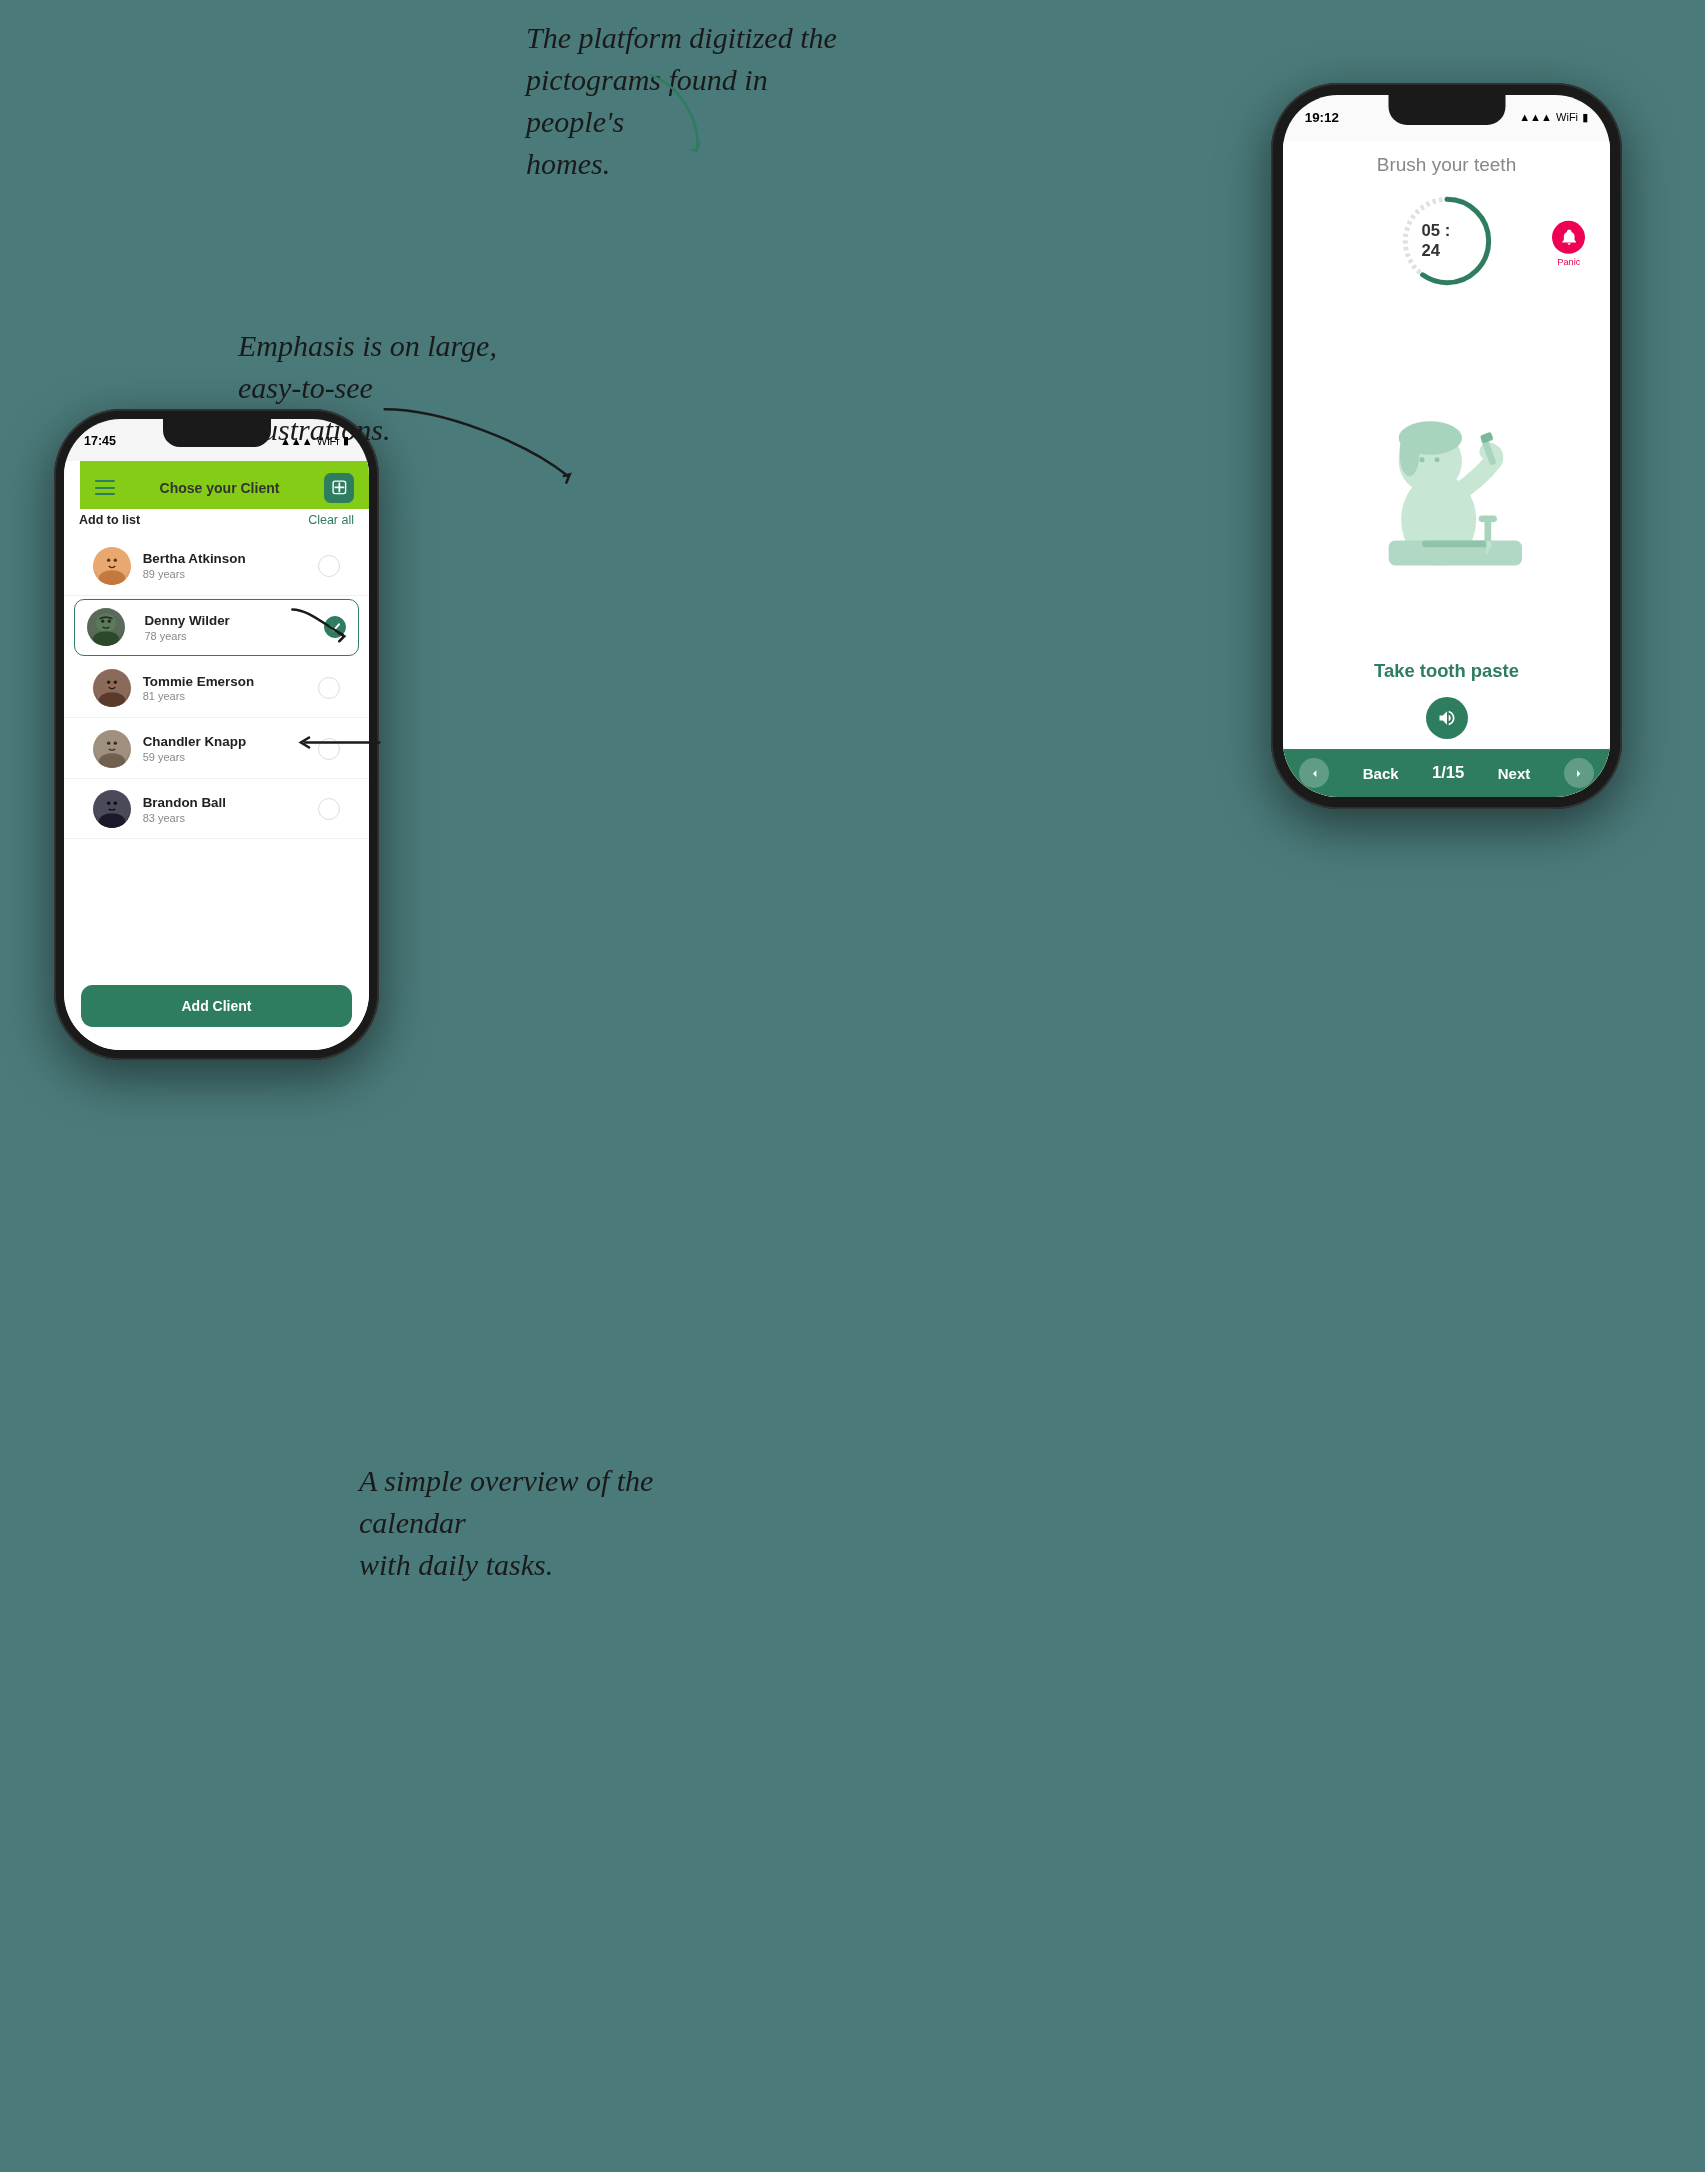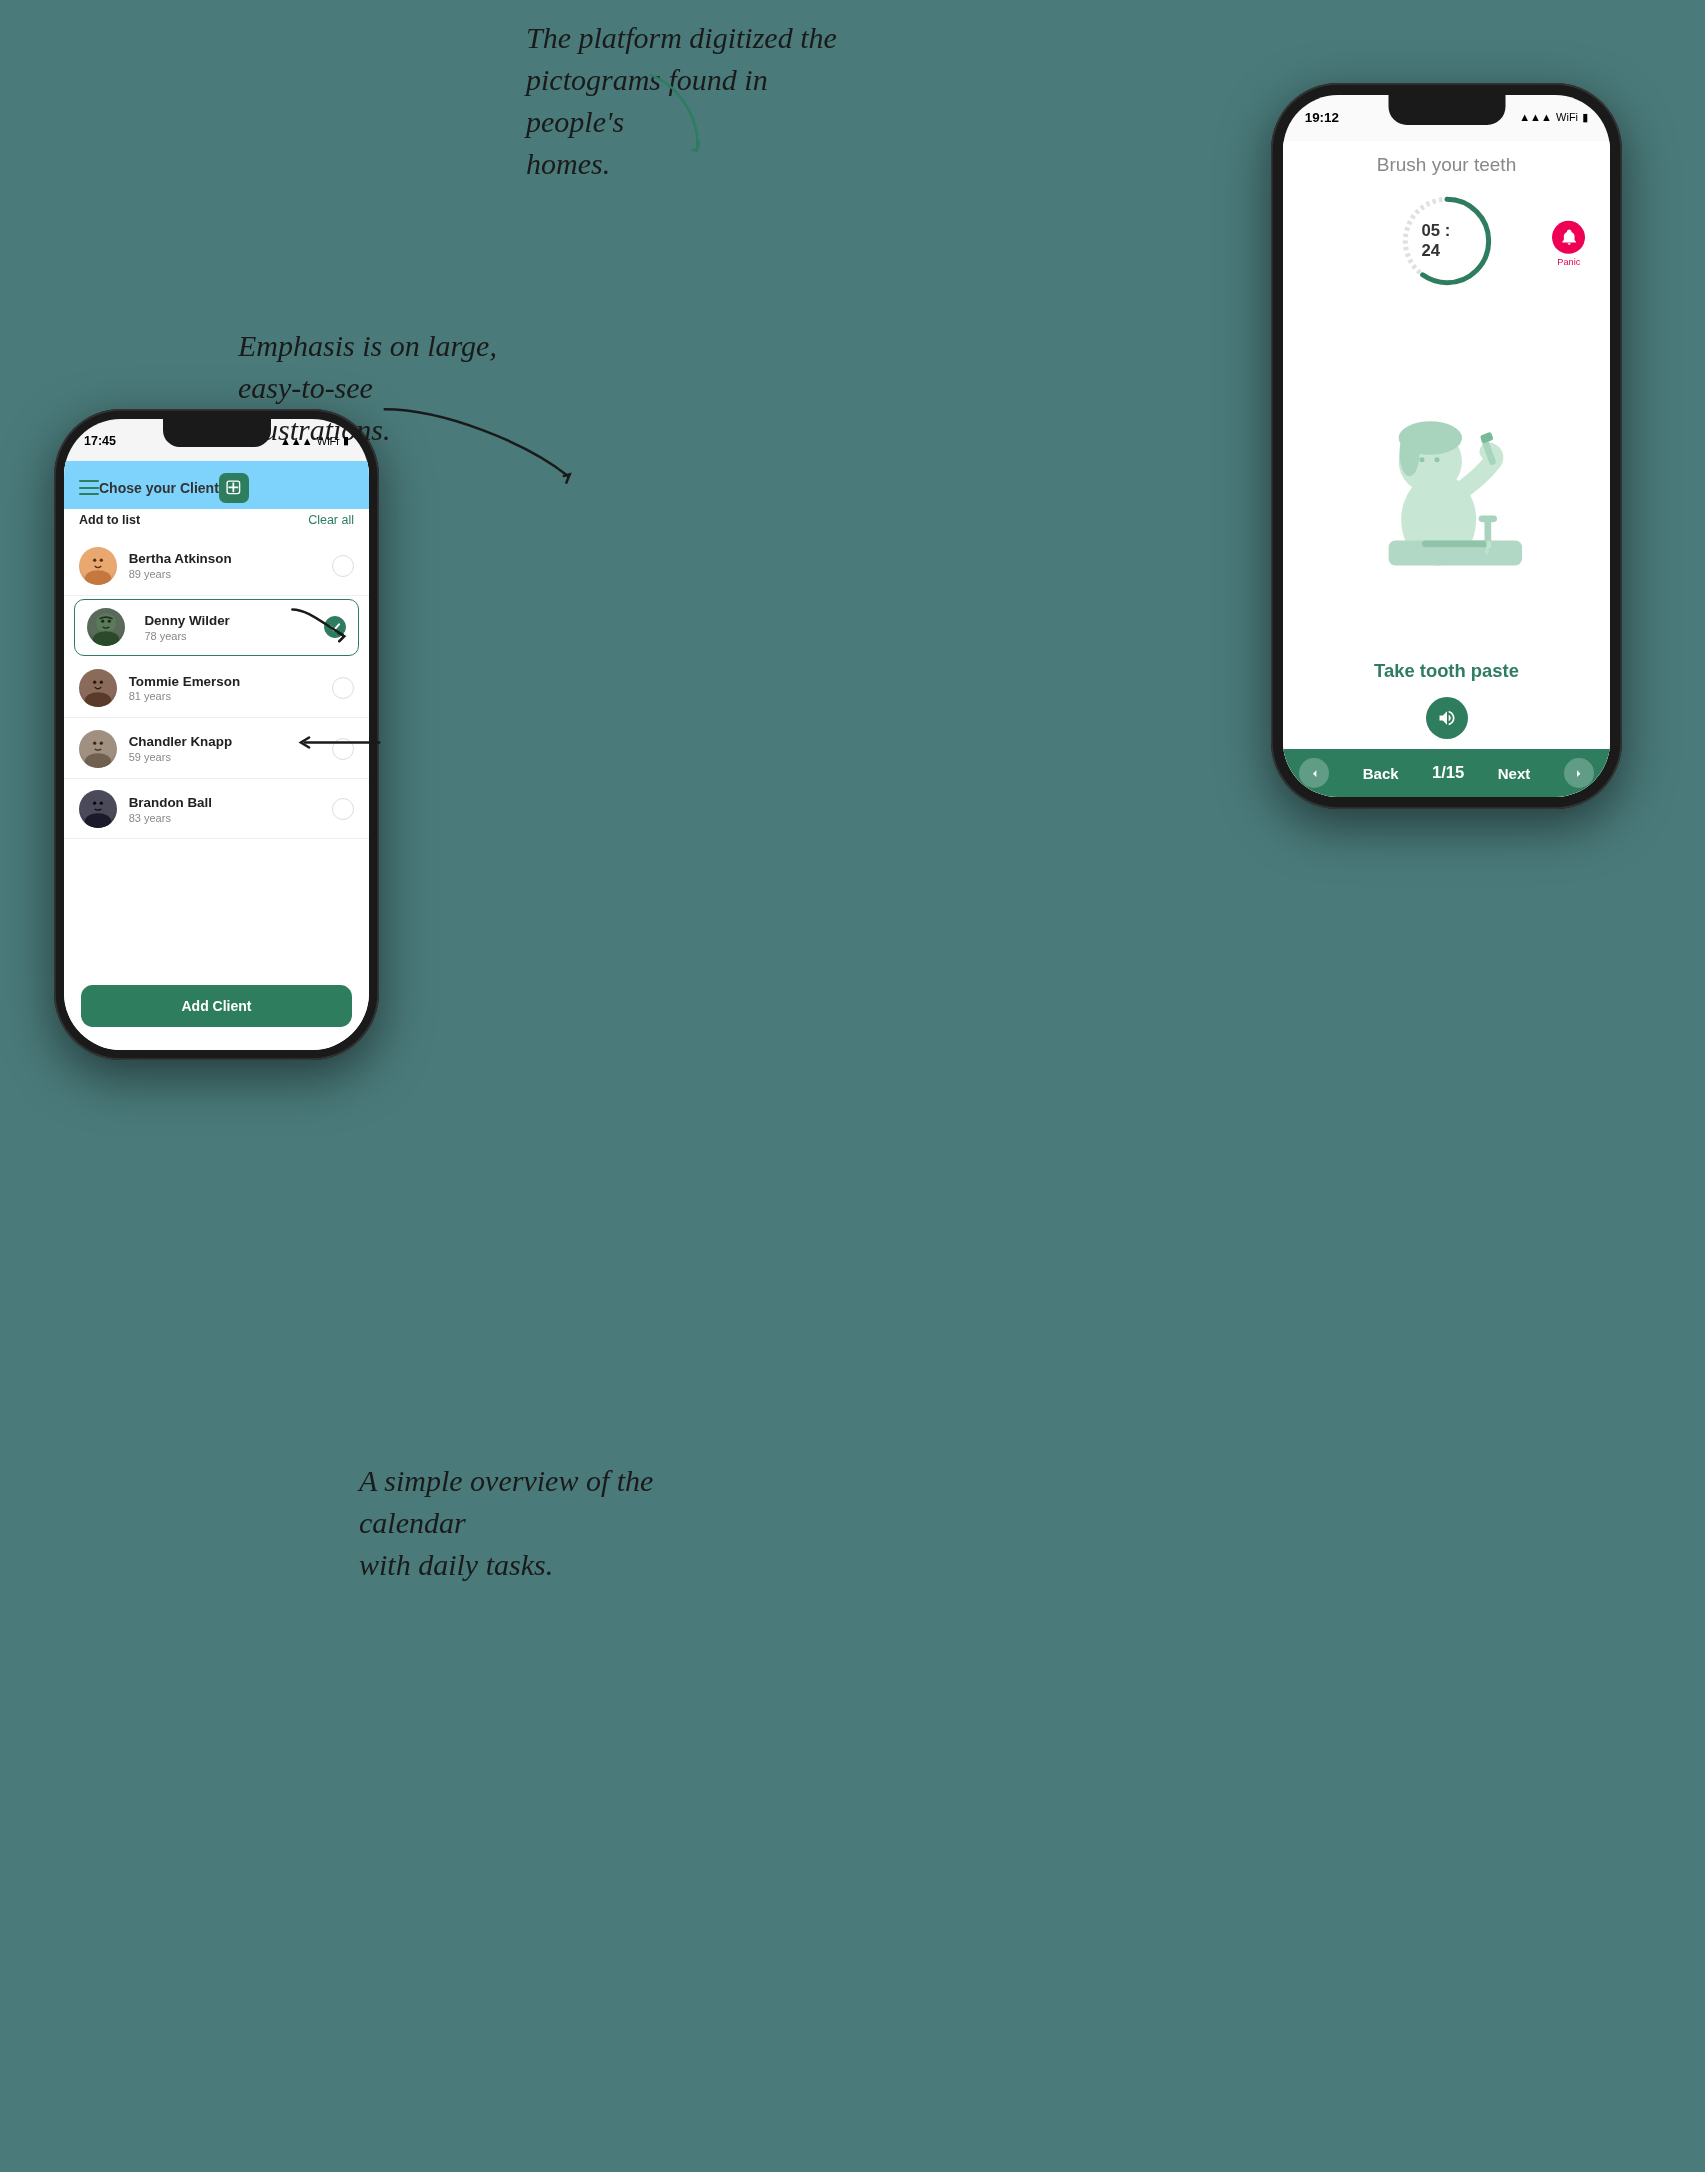--- a/index.html
+++ b/index.html
@@ -99,22 +99,24 @@
       right: 0;
       bottom: 0;
       background: #fff;
       border-radius: 0 0 47px 47px;
       overflow: hidden;
     }
 
     .phone-left .nav-bar {
       display: flex;
       align-items: center;
+      justify-content: space-between;
       padding: 11.7px 15px 6.7px;
-      background: #7dd3fc;
+      background: #84cc16;
+      margin-left: 16px;
     }
 
     .hamburger-icon {
       width: 20px;
       height: 15px;
       display: flex;
       flex-direction: column;
       justify-content: space-between;
       cursor: pointer;
     }
@@ -169,21 +171,21 @@
 
     .client-list {
       overflow-y: auto;
       height: calc(100% - 117px);
       padding-bottom: 8.3px;
     }
 
     .client-item {
       display: flex;
       align-items: center;
-      padding: 10px 15px;
+      padding: 10px 29px;
       background: #fff;
       border-bottom: 0.8px solid #f0f0f0;
       position: relative;
     }
 
     .client-item.selected {
       border: 1.7px solid #2d7d5e;
       border-radius: 10px;
       margin: 3.3px 10px;
       padding: 8.3px 11.7px;

